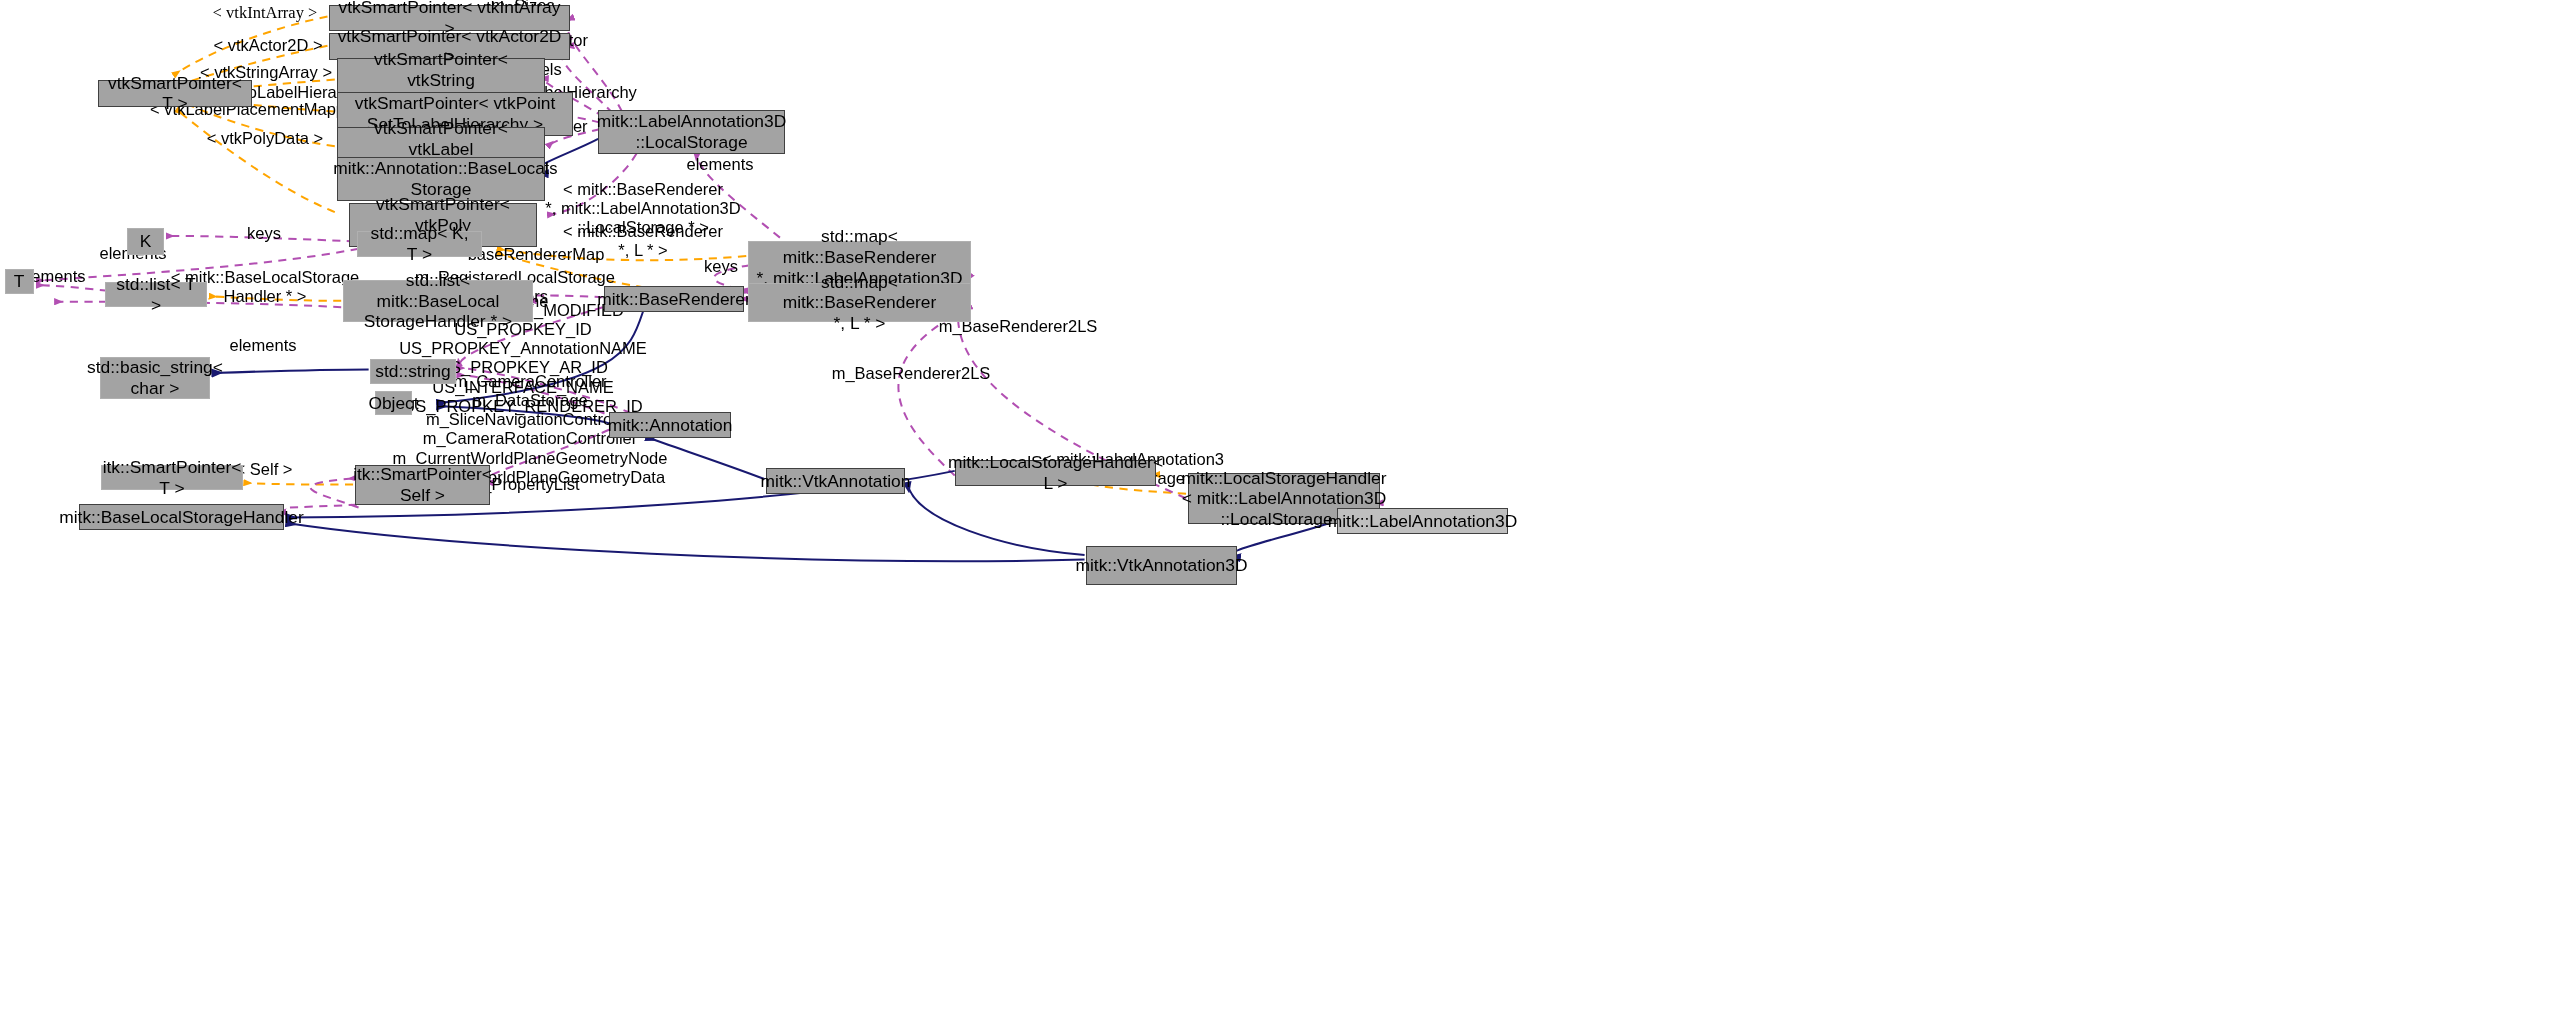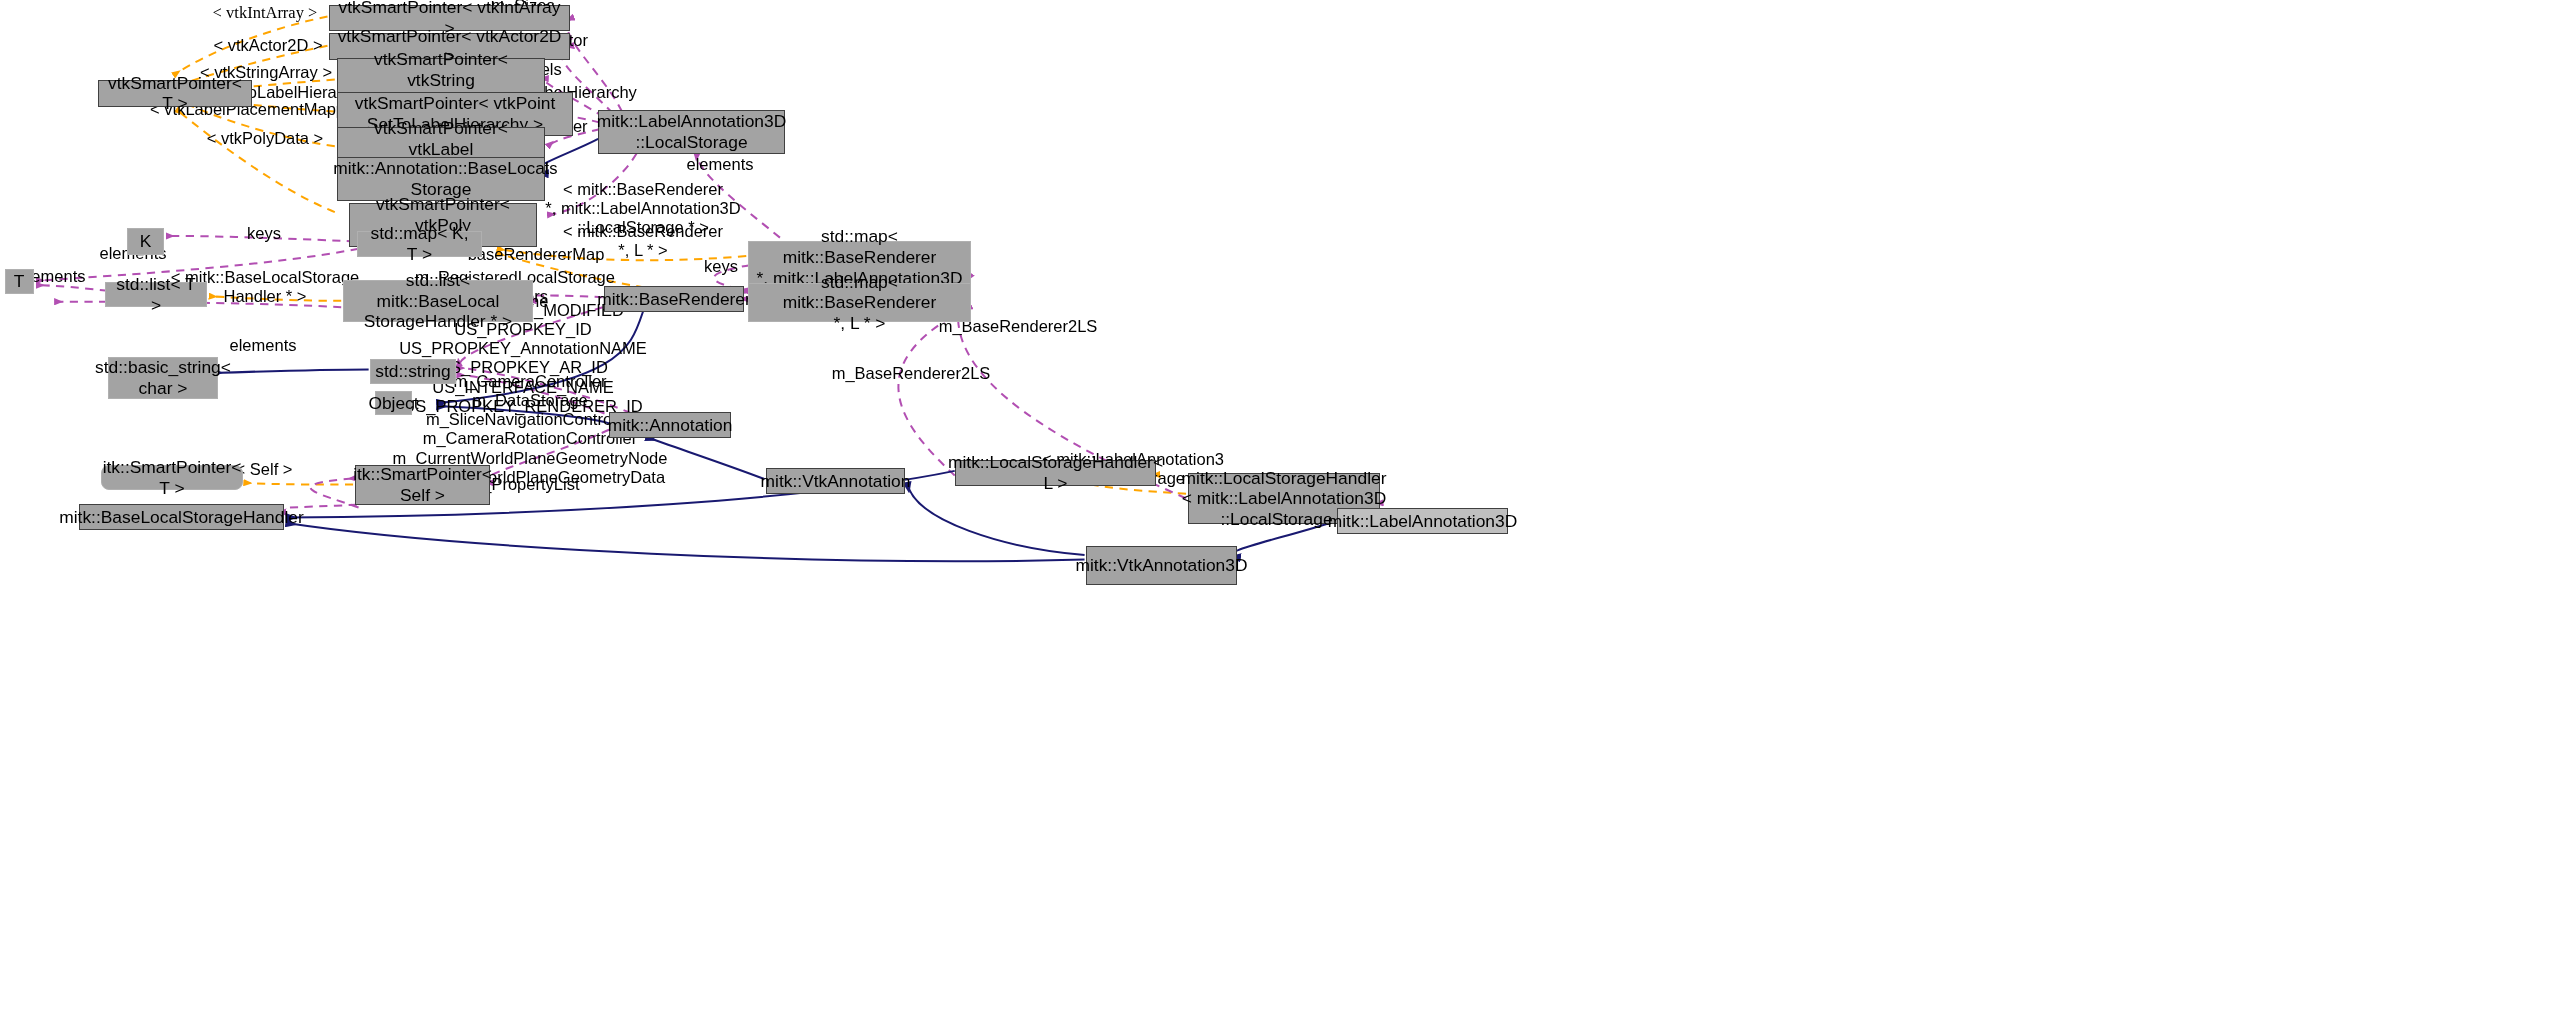--- a/index.html
+++ b/index.html
@@ -156,26 +156,26 @@
     <div class="node tpl" style="left: 4.6px; top: 269px; width: 29px; height: 25px;">T</div>
     <div class="node tpl" style="left: 105px; top: 282px; width: 102px; height: 25px;">std::list&lt; T &gt;</div>
     <div class="node tpl" style="left: 343px; top: 280px; width: 190px; height: 42px;">std::list&lt; mitk::BaseLocal
 StorageHandler * &gt;</div>
     <div class="node tpl" style="left: 748px; top: 241px; width: 223px; height: 53px;">std::map&lt; mitk::BaseRenderer
 *, mitk::LabelAnnotation3D
 ::LocalStorage * &gt;</div>
     <div class="node cls" style="left: 604px; top: 286px; width: 140px; height: 25.6px;">mitk::BaseRenderer</div>
     <div class="node tpl" style="left: 748px; top: 283px; width: 223px; height: 39px;">std::map&lt; mitk::BaseRenderer
 *, L * &gt;</div>
-    <div class="node tpl" style="left: 100px; top: 357px; width: 110px; height: 42px; margin-left: 8px;">std::basic_string&lt;
+    <div class="node tpl" style="left: 100px; top: 357px; width: 110px; height: 42px;">std::basic_string&lt;
 char &gt;</div>
     <div class="node tpl" style="left: 370px; top: 359px; width: 86px; height: 25px;">std::string</div>
     <div class="node tpl" style="left: 375px; top: 391px; width: 37px; height: 24px;">Object</div>
     <div class="node cls" style="left: 609px; top: 412px; width: 122px; height: 25.6px;">mitk::Annotation</div>
-    <div class="node tpl" style="left: 101px; top: 465px; width: 142px; height: 25px; border-radius: 8px;">itk::SmartPointer&lt; T &gt;</div>
+    <div class="node tpl" style="left: 101px; top: 465px; width: 142px; height: 25px;">itk::SmartPointer&lt; T &gt;</div>
     <div class="node cls" style="left: 355px; top: 465px; width: 135px; height: 40px;">itk::SmartPointer&lt;
 Self &gt;</div>
     <div class="node cls" style="left: 766px; top: 468px; width: 139px; height: 25.6px;">mitk::VtkAnnotation</div>
     <div class="node cls" style="left: 955px; top: 460px; width: 201px; height: 25.6px;">mitk::LocalStorageHandler&lt; L &gt;</div>
     <div class="node cls" style="left: 1188px; top: 473px; width: 192px; height: 51px;">mitk::LocalStorageHandler
 &lt; mitk::LabelAnnotation3D
 ::LocalStorage &gt;</div>
     <div class="node cls" style="left: 79px; top: 504px; width: 205px; height: 25.6px;">mitk::BaseLocalStorageHandler</div>
     <div class="node focus" style="left: 1337px; top: 508px; width: 171px; height: 25.6px;">mitk::LabelAnnotation3D</div>
     <div class="node cls" style="left: 1086px; top: 546px; width: 151px; height: 39px;">mitk::VtkAnnotation3D</div>

